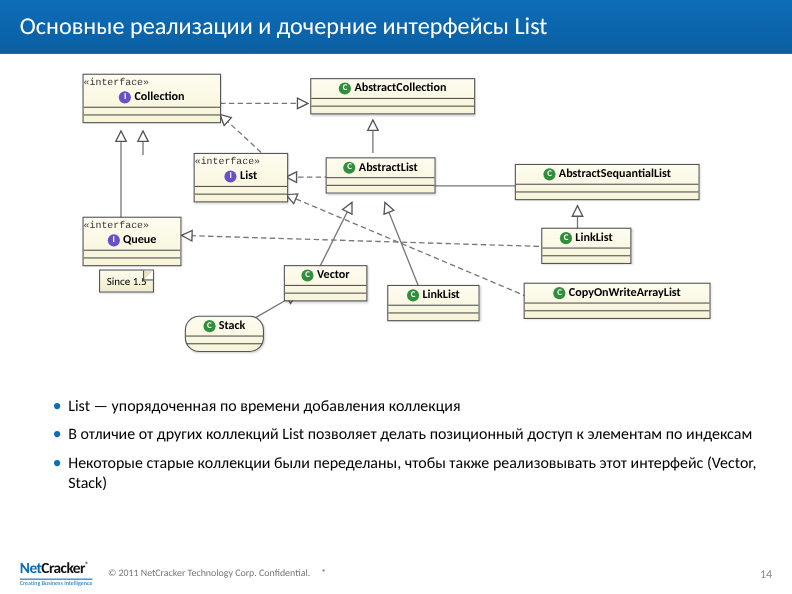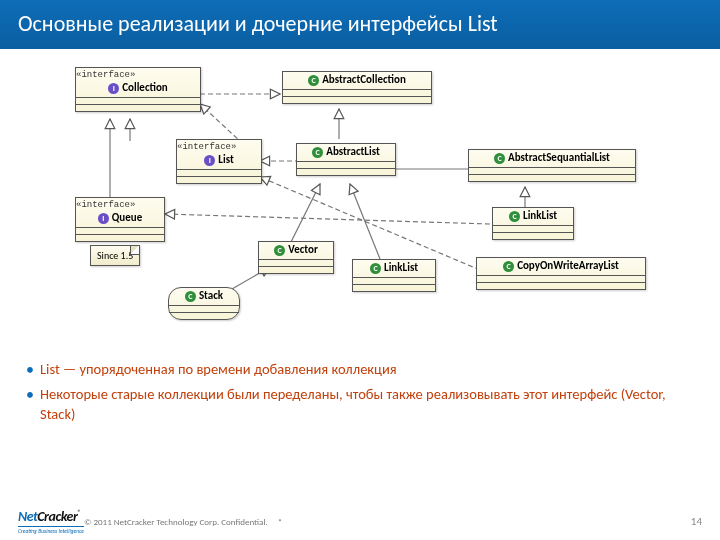--- a/index.html
+++ b/index.html
@@ -81,21 +81,22 @@
     position: absolute;
     top: 0; right: 0;
     width: 8px; height: 8px;
     background: linear-gradient(135deg, #e8e4c0 50%, #fff 50%);
     border-left: 1px solid #555;
     border-bottom: 1px solid #555;
   }
   .bullets {
     padding: 6px 26px 0 26px;
     font-size: 14.5px;
-    color: #c2410c;
+    color: #000000;
+    margin-left: 22px;
   }
   .bullets li {
     list-style: none;
     position: relative;
     padding-left: 14px;
     margin-bottom: 6px;
     line-height: 1.35;
   }
   .bullets li::before {
     content: "•";
@@ -112,21 +113,21 @@
     display: flex;
     align-items: center;
     font-size: 9px;
     color: #777;
     padding: 0 18px;
   }
   .logo {
     display: flex;
     flex-direction: column;
     align-items: flex-start;
-    font-style: italic;
+    margin-right: 14px;
   }
   .logo-main {
     font-size: 14px;
     font-weight: bold;
     letter-spacing: -0.5px;
   }
   .logo-main .net { color: #0d6db7; }
   .logo-main .cracker { color: #111; }
   .logo-main sup { font-size: 7px; color: #555; }
   .logo-sub {
@@ -245,20 +246,21 @@
   <div class="uml" style="left:476px; top:208px; width:170px;">
     <div class="title"><span class="ic cls">C</span><span>CopyOnWriteArrayList</span></div>
     <div class="section"></div>
       <div class="section"></div>
   </div>
 
 </div>
 
 <ul class="bullets">
   <li><span>List — упорядоченная по времени добавления коллекция</span></li>
+  <li><span>В отличие от других коллекций List позволяет делать позиционный доступ к элементам по индексам</span></li>
   <li><span>Некоторые старые коллекции были переделаны, чтобы также реализовывать этот интерфейс  (Vector, Stack)</span></li>
 </ul>
 
 <div class="footer">
   <div class="logo">
     <div class="logo-main">
       <span class="net">Net</span><span class="cracker">Cracker</span><sup>®</sup>
     </div>
     <div class="logo-sub">Creating Business Intelligence</div>
   </div>

